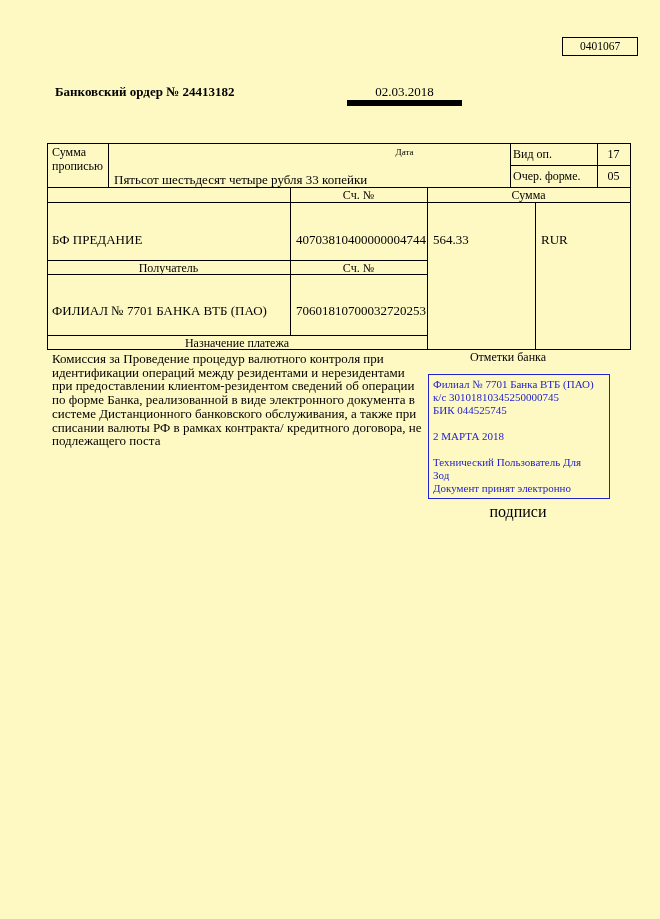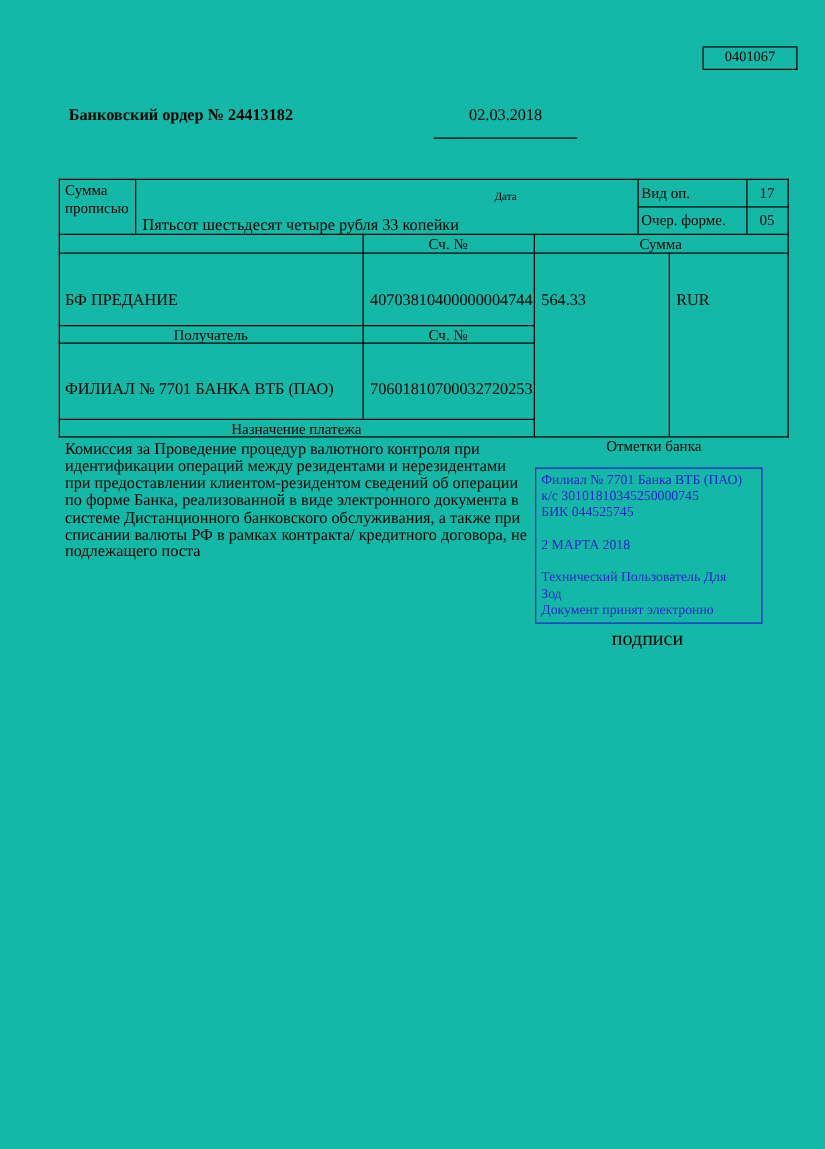--- a/index.html
+++ b/index.html
@@ -1,26 +1,26 @@
 <!DOCTYPE html>
 <html><head>
 <meta charset="utf-8">
 <style>
   html,body{margin:0;padding:0;background:#fff;}
-  .page{position:relative;width:660px;height:919px;background:#14b8a6;
+  .page{position:relative;width:660px;height:919px;background:#fef9c3;
         font-family:"Liberation Serif","DejaVu Serif",serif;color:#000;overflow:hidden;}
   .hl{position:absolute;height:1px;background:#000;}
   .vl{position:absolute;width:1px;background:#000;}
   .t{position:absolute;font-size:13px;line-height:14px;white-space:nowrap;margin-top:27px;}
   .hdr{position:absolute;font-size:12px;line-height:13px;text-align:center;white-space:nowrap;}
   .form-code{position:absolute;left:562px;top:37px;width:74px;height:17px;border:1px solid #000;
              text-align:center;font-size:11.5px;line-height:17px;}
   .title{position:absolute;left:55px;top:84px;font-size:13px;font-weight:bold;line-height:15px;}
   .date-block{position:absolute;left:347px;top:84px;width:115px;text-align:center;}
-  .date-value{font-size:13px;line-height:15px;border-bottom:1px solid #000000;padding-bottom:11px;}
+  .date-value{font-size:13px;line-height:15px;border-bottom:6px solid #000000;padding-bottom:1px;}
   .date-label{font-size:9px;line-height:11px;padding-top:1px;margin-top:40px;}
   .purpose-text{position:absolute;left:52px;top:352px;width:376px;font-size:13px;line-height:13.7px;}
   .stamp{position:absolute;left:428px;top:374px;width:172px;border:1px solid #2323cd;color:#2323cd;
          padding:3px 4px;font-size:11px;}
   .stampline{min-height:13px;line-height:13px;white-space:nowrap;}
   .sig{position:absolute;left:427px;top:506px;width:182px;text-align:center;font-size:16px;line-height:12px;}
 </style>
 </head>
 <body>
 
@@ -70,21 +70,21 @@
   <div class="hdr" style="left:47px;top:262px;width:243px">Получатель</div>
   <div class="hdr" style="left:290px;top:262px;width:137px">Сч. №</div>
 
   <div class="t" style="left:52px;top:277px">ФИЛИАЛ № 7701 БАНКА ВТБ (ПАО)</div>
   <div class="t" style="left:296px;top:277px">70601810700032720253</div>
 
   <div class="hdr" style="left:47px;top:337px;width:380px">Назначение платежа</div>
 
   <div class="purpose-text">Комиссия за Проведение процедур валютного контроля при идентификации операций между резидентами и нерезидентами при предоставлении клиентом-резидентом сведений об операции по форме Банка, реализованной в виде электронного документа в системе Дистанционного банковского обслуживания, а также при списании валюты РФ в рамках контракта/ кредитного договора, не подлежащего поста</div>
 
-  <div class="hdr" style="left:432px;top:351px;width:182px">Отметки банка</div>
+  <div class="hdr" style="left:417px;top:351px;width:182px">Отметки банка</div>
   <div class="stamp" style="border-color: rgb(35, 35, 205); color: rgb(35, 35, 205);">
     <div class="stampline">Филиал № 7701 Банка ВТБ (ПАО)</div>
     <div class="stampline">к/с 30101810345250000745</div>
     <div class="stampline">БИК 044525745</div>
     <div class="stampline"></div>
     <div class="stampline">2 МАРТА 2018</div>
     <div class="stampline"></div>
     <div class="stampline">Технический Пользователь Для</div>
     <div class="stampline">Зод</div>
     <div class="stampline">Документ принят электронно</div>

